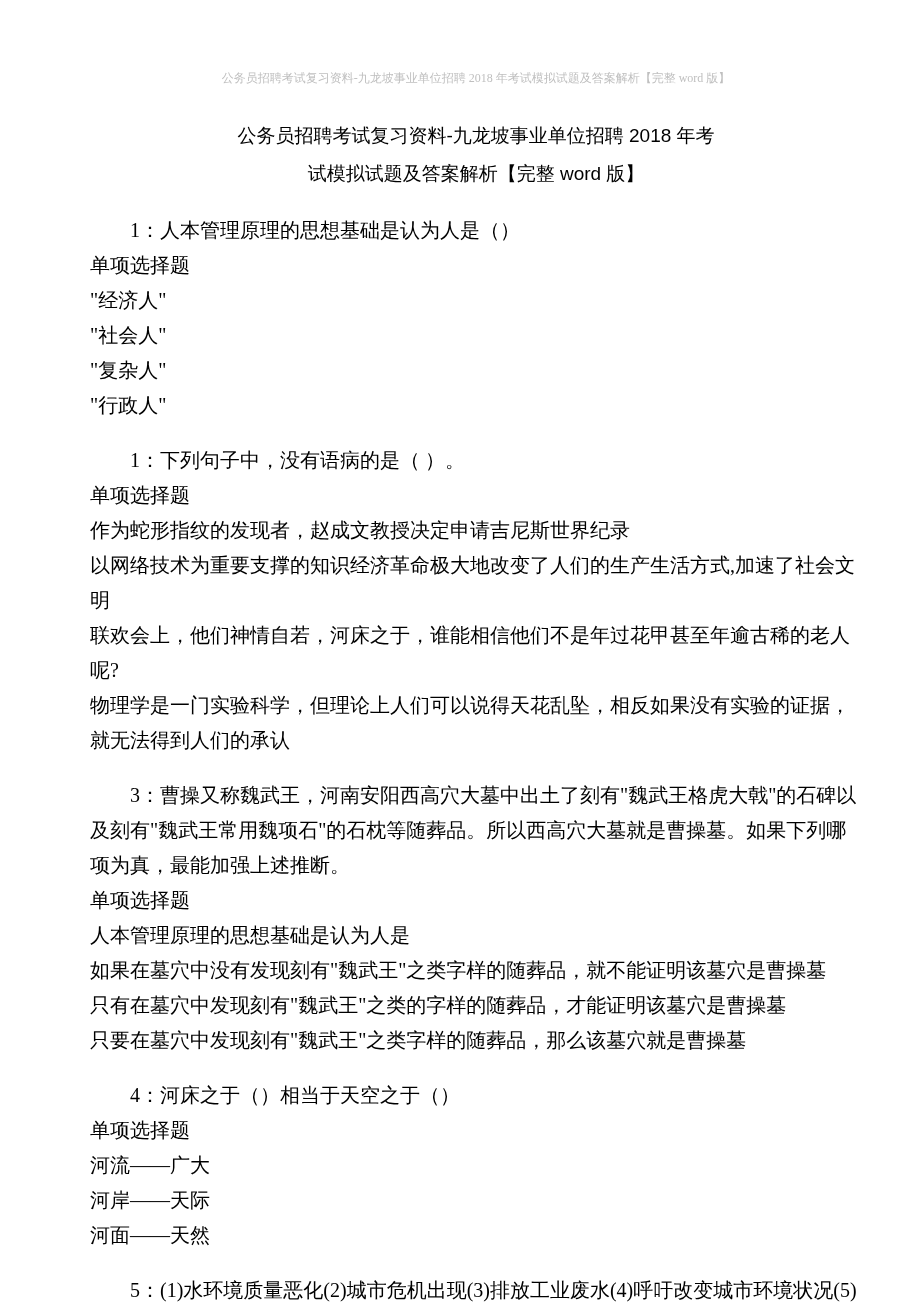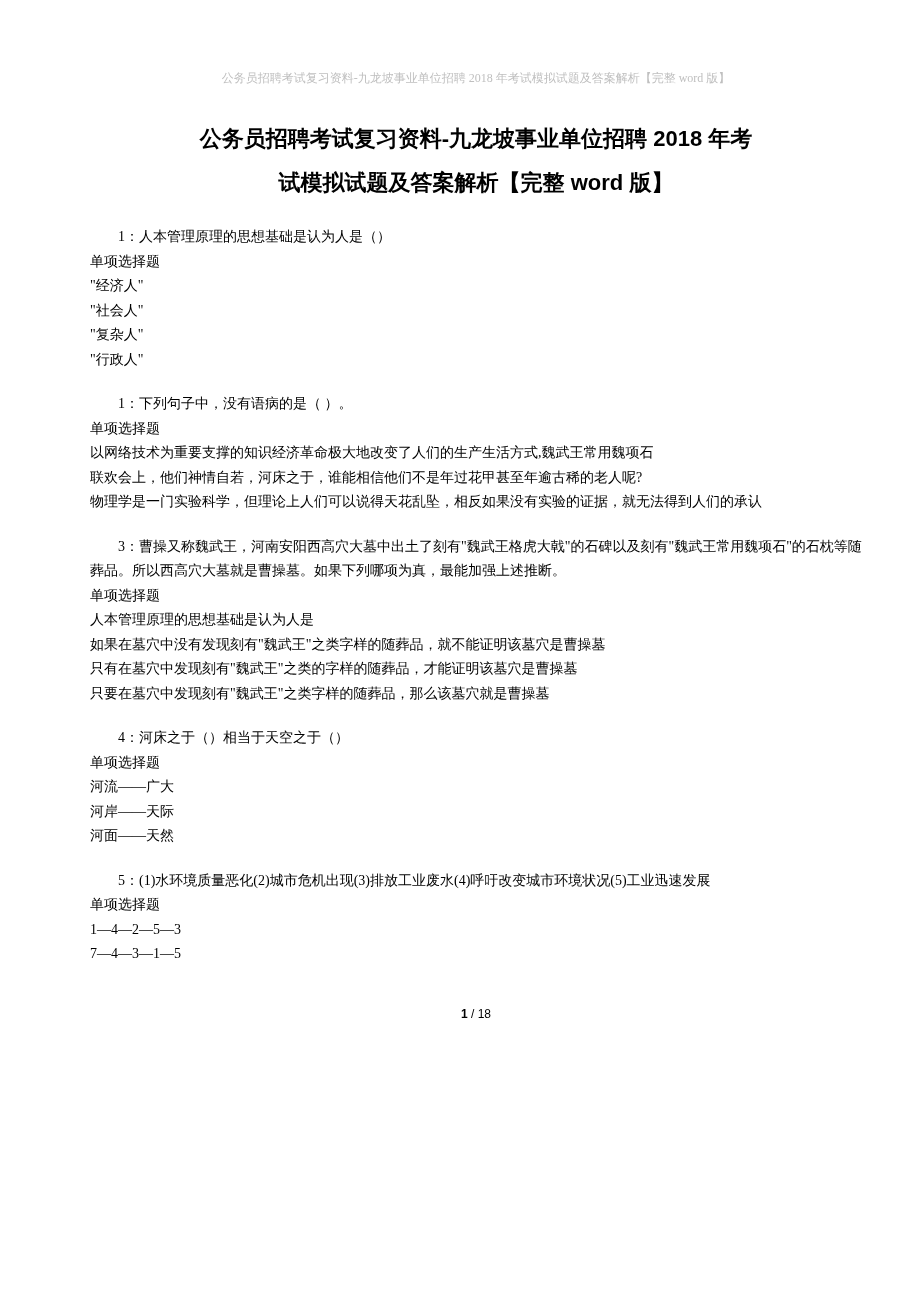--- a/index.html
+++ b/index.html
@@ -17,28 +17,28 @@
     .header-note {
       text-align: center;
       color: #bfbfbf;
       font-size: 12px;
       margin-bottom: 30px;
       font-family: "SimSun", serif;
     }
     .title {
       text-align: center;
       font-family: "SimHei", "黑体", sans-serif;
-      font-weight: bold;
-      font-size: 22px;
+      font-weight: normal;
+      font-size: 19px;
       line-height: 2.0;
       margin-bottom: 20px;
     }
     .question-block {
       margin-bottom: 20px;
-      font-size: 14px;
+      font-size: 20px;
       line-height: 1.75;
     }
     .q-prompt {
       text-indent: 2em;
     }
     .q-type {
     }
     .q-option {
     }
     .footer-pagenum {
@@ -67,21 +67,22 @@
     <div class="q-type">单项选择题</div>
     <div class="q-option">"经济人"</div>
     <div class="q-option">"社会人"</div>
     <div class="q-option">"复杂人"</div>
     <div class="q-option">"行政人"</div>
   </div>
 
   <div class="question-block">
     <div class="q-prompt">1：下列句子中，没有语病的是（  ）。</div>
     <div class="q-type">单项选择题</div>
-    <div class="q-option">以网络技术为重要支撑的知识经济革命极大地改变了人们的生产生活方式,魏武王常用魏项石</div>
+    <div class="q-option">作为蛇形指纹的发现者，赵成文教授决定申请吉尼斯世界纪录</div>
+    <div class="q-option">以网络技术为重要支撑的知识经济革命极大地改变了人们的生产生活方式,加速了社会文明</div>
     <div class="q-option">联欢会上，他们神情自若，河床之于，谁能相信他们不是年过花甲甚至年逾古稀的老人呢?</div>
     <div class="q-option">物理学是一门实验科学，但理论上人们可以说得天花乱坠，相反如果没有实验的证据，就无法得到人们的承认</div>
   </div>
 
   <div class="question-block">
     <div class="q-prompt">3：曹操又称魏武王，河南安阳西高穴大墓中出土了刻有"魏武王格虎大戟"的石碑以及刻有"魏武王常用魏项石"的石枕等随葬品。所以西高穴大墓就是曹操墓。如果下列哪项为真，最能加强上述推断。</div>
     <div class="q-type">单项选择题</div>
     <div class="q-option">人本管理原理的思想基础是认为人是</div>
     <div class="q-option">如果在墓穴中没有发现刻有"魏武王"之类字样的随葬品，就不能证明该墓穴是曹操墓</div>
     <div class="q-option">只有在墓穴中发现刻有"魏武王"之类的字样的随葬品，才能证明该墓穴是曹操墓</div>

